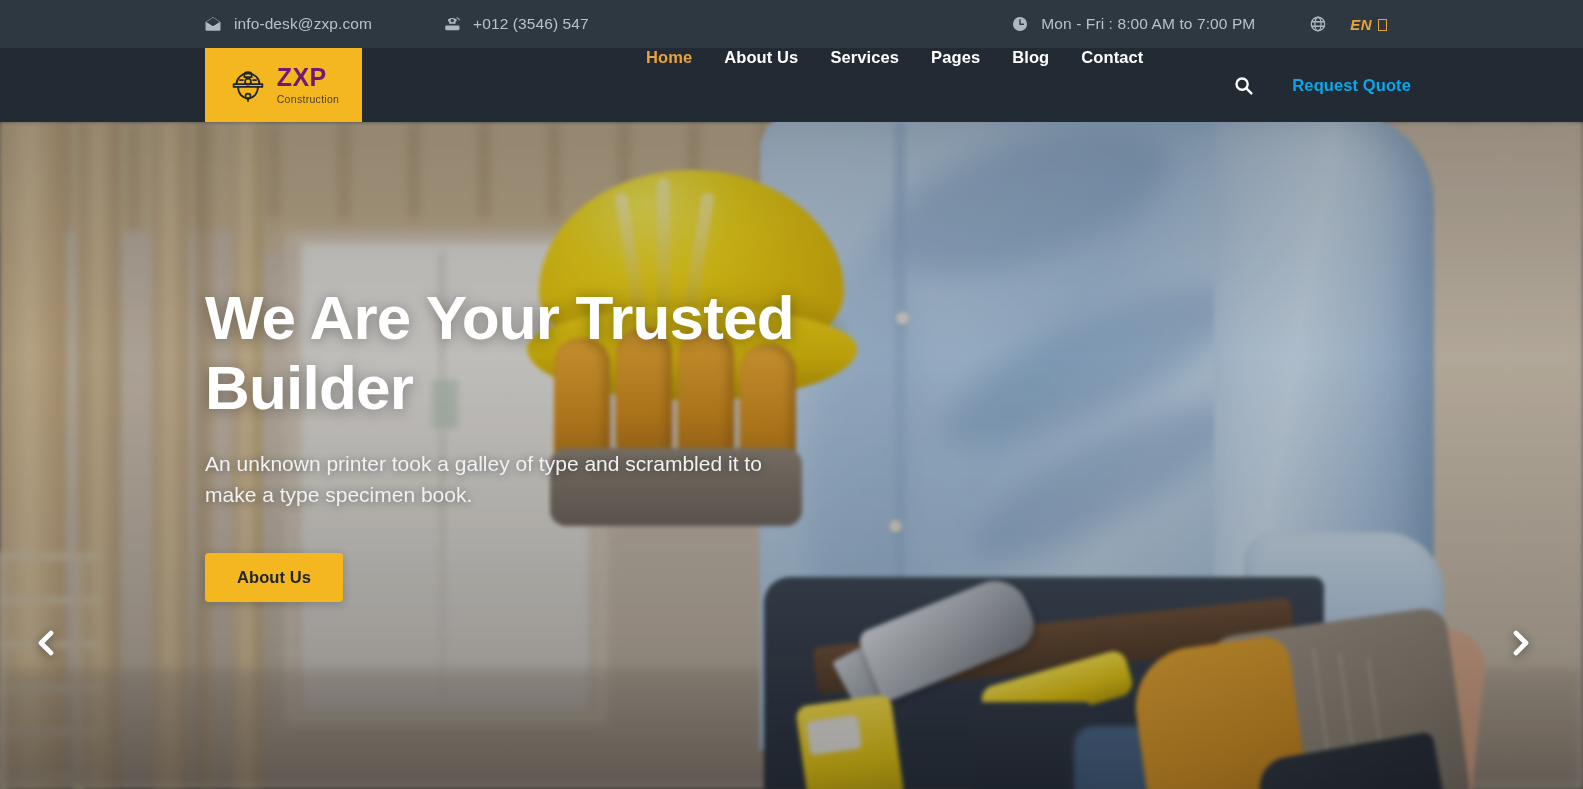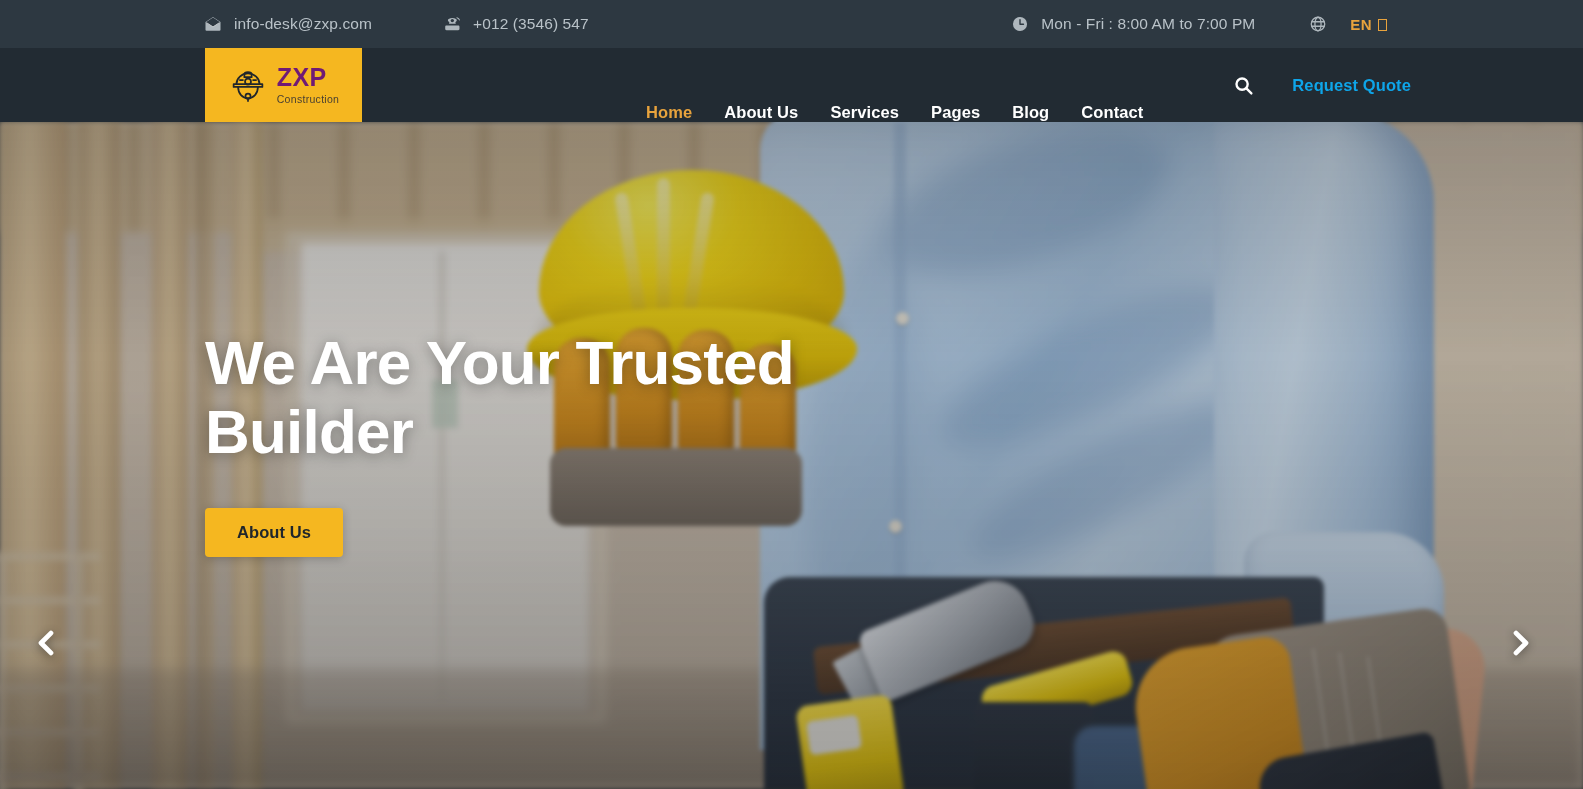--- a/index.html
+++ b/index.html
@@ -18,21 +18,21 @@
     display:flex; align-items:center;
     z-index:40;
   }
   .tb-left{ display:flex; align-items:center; margin-left:203px; }
   .tb-item{ display:flex; align-items:center; color:#b9c2c8; font-size:15.5px; letter-spacing:.1px; }
   .tb-item + .tb-item{ margin-left:70px; }
   .tb-ico{ display:inline-flex; align-items:center; justify-content:center;
            width:20px; height:20px; margin-right:11px; color:#aeb7bd; }
   .tb-ico svg{ display:block; }
   .tb-right{ display:flex; align-items:flex-end; margin-left:auto; margin-right:196px; }
-  .tb-lang{ display:flex; align-items:center; margin-left:53px; }
+  .tb-lang{ display:flex; align-items:center; margin-left:53px;font-style:italic; }
   .tb-lang-txt{ color:#e8a33d; font-size:15px; font-weight:bold; letter-spacing:.4px; margin-left:11px; }
   .tb-caret-box{
     display:inline-block; width:9px; height:12px;
     border:1px solid #e8a33d; margin-left:6px; position:relative; top:1px;
   }
 
   
   .navbar{
     position:absolute; left:0; top:48px; width:1583px; height:74px;
     background:#222b33;
@@ -44,21 +44,21 @@
     display:flex; align-items:center; justify-content:center; gap:9px;
     box-shadow:0 0 0 0 transparent;
   }
   .logo-hat{ width:40px; height:38px; flex:0 0 auto; }
   .logo-txt{ display:flex; flex-direction:column; line-height:1; }
   .logo-zxp{ font-size:25px; font-weight:bold; color:#701a75; letter-spacing:.4px; }
   .logo-sub{ font-size:10.5px; color:#4a4132; letter-spacing:.3px; margin-top:4px; }
 
   .nav{
     position:absolute; left:630px; top:0; height:74px;
-    display:flex; align-items:flex-end;
+    display:flex; align-items:flex-start;
   }
   .nav a{
     color:#ffffff; font-size:16.5px; font-weight:bold; text-decoration:none;
     letter-spacing:.1px; padding:0 16px; white-space:nowrap;
   }
   .nav a.active{ color:#e8a33d; }
 
   .nav-right{
     position:absolute; right:172px; top:0; height:74px;
     display:flex; align-items:center; gap:0;
@@ -523,20 +523,21 @@
           <div class="stitch st3"></div>
         </div>
         <div class="dark-tool"></div>
       </div>
     </div>
     <div class="hero-tint"></div>
   </div>
 
   <div class="hero-content">
     <h1 class="hero-h1">We Are Your Trusted Builder</h1>
+    <p class="hero-p">An unknown printer took a galley of type and scrambled it to make a type specimen book.</p>
     <button class="hero-btn">About Us</button>
   </div>
 
   <div class="arrow prev">
     <span>
       <svg width="34" height="34" viewBox="0 0 24 24" fill="none" stroke="#ffffff" stroke-width="3.4" stroke-linecap="round" stroke-linejoin="round">
         <path d="M15.5 5 8.5 12l7 7"></path>
       </svg>
     </span>
   </div>

